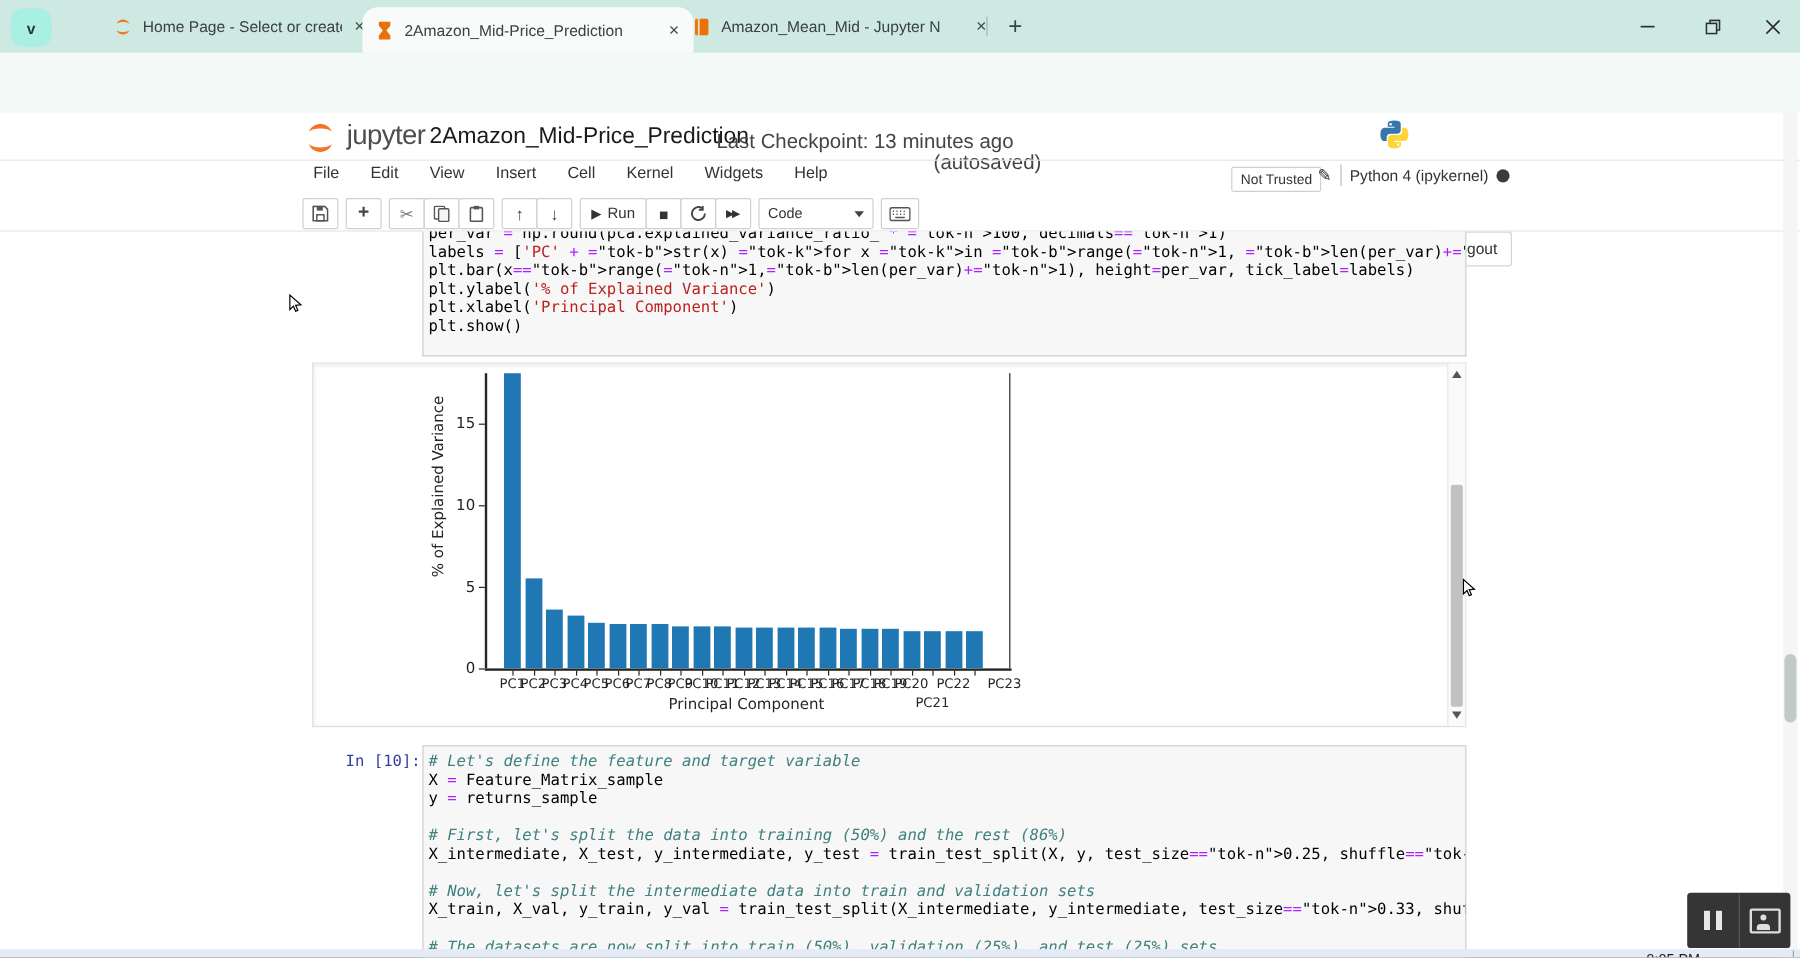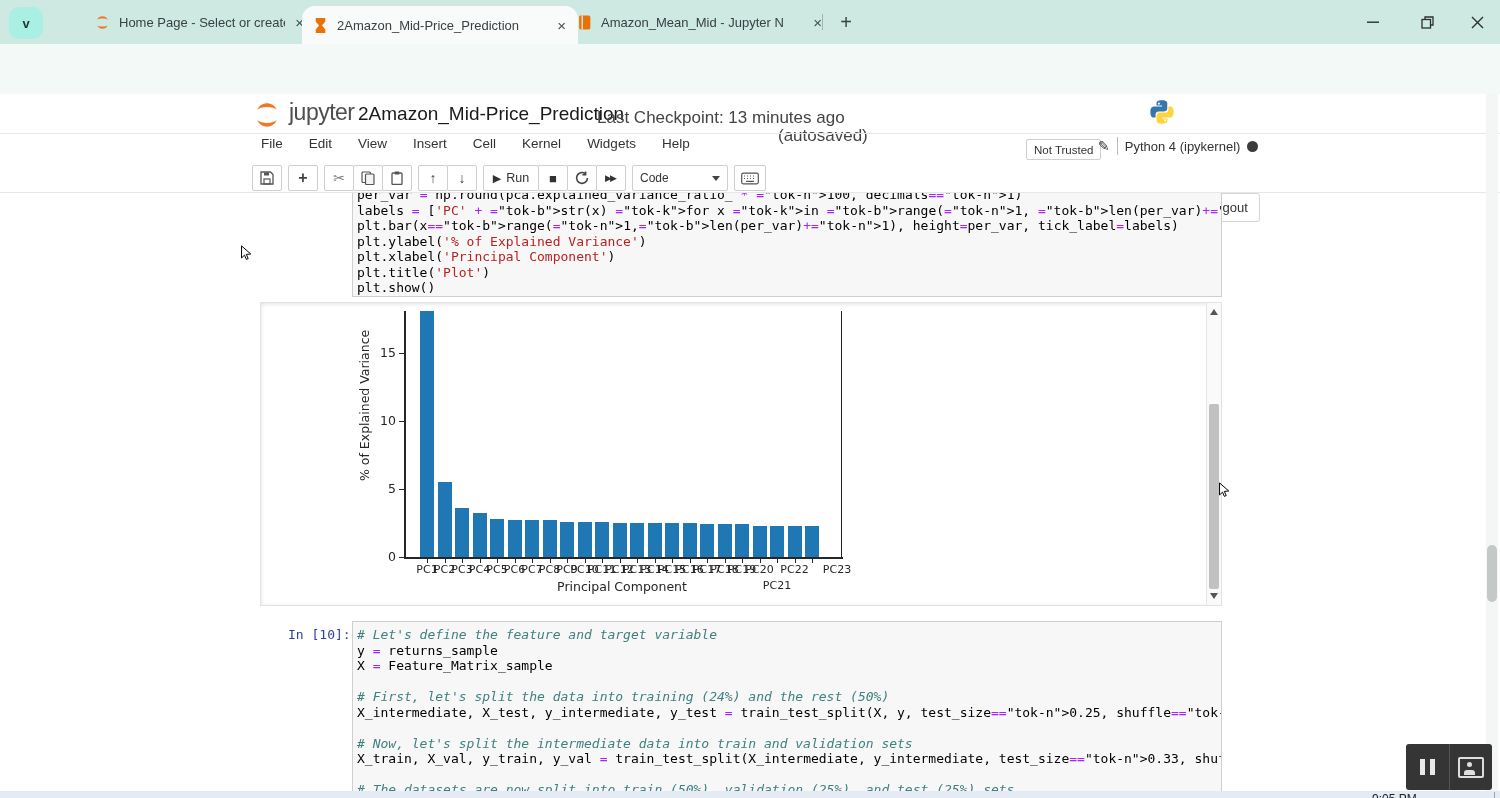--- a/index.html
+++ b/index.html
@@ -347,21 +347,20 @@
   </div>
   <div class="hline" style="top:192px;"></div>
 
   <div class="codebox" style="left:352px;top:193px;width:870px;height:104px;border-top:none;">
     <div class="codepre" style="margin:-8px 0 0 4px;padding-top:2px;" id="code-top">
         <div class="code-line">per_var <span class="tok-o">=</span> np.round(pca.explained_variance_ratio_ <span class="tok-o">*</span> <span class<span="" class="tok-o">=</span>"tok-n"&gt;100, decimals<span class="tok-o">=</span><span class<span="" class="tok-o">=</span>"tok-n"&gt;1)</div>
         <div class="code-line">labels <span class="tok-o">=</span> [<span class="tok-s">'PC'</span> <span class="tok-o">+</span> <span class<span="" class="tok-o">=</span>"tok-b"&gt;str(x) <span class<span="" class="tok-o">=</span>"tok-k"&gt;for x <span class<span="" class="tok-o">=</span>"tok-k"&gt;in <span class<span="" class="tok-o">=</span>"tok-b"&gt;range(<span class<span="" class="tok-o">=</span>"tok-n"&gt;1, <span class<span="" class="tok-o">=</span>"tok-b"&gt;len(per_var)<span class="tok-o">+</span><span class<span="" class="tok-o">=</span>"tok-n"&gt;1)]</div>
         <div class="code-line">plt.bar(x<span class="tok-o">=</span><span class<span="" class="tok-o">=</span>"tok-b"&gt;range(<span class<span="" class="tok-o">=</span>"tok-n"&gt;1,<span class<span="" class="tok-o">=</span>"tok-b"&gt;len(per_var)<span class="tok-o">+</span><span class<span="" class="tok-o">=</span>"tok-n"&gt;1), height<span class="tok-o">=</span>per_var, tick_label<span class="tok-o">=</span>labels)</div>
         <div class="code-line">plt.ylabel(<span class="tok-s">'% of Explained Variance'</span>)</div>
         <div class="code-line">plt.xlabel(<span class="tok-s">'Principal Component'</span>)</div>
-        <div class="code-line">plt.title(<span class="tok-s">'Plot'</span>)</div>
         <div class="code-line">plt.show()</div>
       </div>
   </div>
 
   <div class="outbox">
     <div class="chartwrap" id="chart">
       <div class="ylabel">% of Explained Variance</div>
       <div class="xlabel" style="left:361px;top:276px;">Principal Component</div>
     <div class="spine" style="left:143px;top:8px;width:1.5px;height:246px"></div>
         <div class="spine" style="left:580px;top:8px;width:1.2px;height:246px"></div>
@@ -450,24 +449,24 @@
       <div class="sb-arrow sb-up"></div>
       <div class="sb-thumb" style="top:101px;height:185px;"></div>
       <div class="sb-arrow sb-down"></div>
     </div>
   </div>
 
   <div class="prompt" style="left:288px;top:627px;">In [10]:</div>
   <div class="codebox" style="left:352px;top:621px;width:870px;height:177px;">
     <div class="codepre" style="margin:5px 0 0 4px;" id="code-10">
         <div class="code-line"><span class="tok-c"># Let's define the feature and target variable</span></div>
+        <div class="code-line">X <span class="tok-o">=</span> Feature_Matrix_sample</div>
         <div class="code-line">y <span class="tok-o">=</span> returns_sample</div>
-        <div class="code-line">X <span class="tok-o">=</span> Feature_Matrix_sample</div>
         <div class="code-line">&nbsp;</div>
-        <div class="code-line"><span class="tok-c"># First, let's split the data into training (24%) and the rest (50%)</span></div>
+        <div class="code-line"><span class="tok-c"># First, let's split the data into training (50%) and the rest (86%)</span></div>
         <div class="code-line">X_intermediate, X_test, y_intermediate, y_test <span class="tok-o">=</span> train_test_split(X, y, test_size<span class="tok-o">=</span><span class<span="" class="tok-o">=</span>"tok-n"&gt;0.25, shuffle<span class="tok-o">=</span><span class<span="" class="tok-o">=</span>"tok-k"&gt;False)</div>
         <div class="code-line">&nbsp;</div>
         <div class="code-line"><span class="tok-c"># Now, let's split the intermediate data into train and validation sets</span></div>
         <div class="code-line">X_train, X_val, y_train, y_val <span class="tok-o">=</span> train_test_split(X_intermediate, y_intermediate, test_size<span class="tok-o">=</span><span class<span="" class="tok-o">=</span>"tok-n"&gt;0.33, shuffle"tok-k"&gt;False)</div>
         <div class="code-line">&nbsp;</div>
         <div class="code-line"><span class="tok-c"># The datasets are now split into train (50%), validation (25%), and test (25%) sets.</span></div>
       </div>
   </div>
 
   <div class="page-sb">

